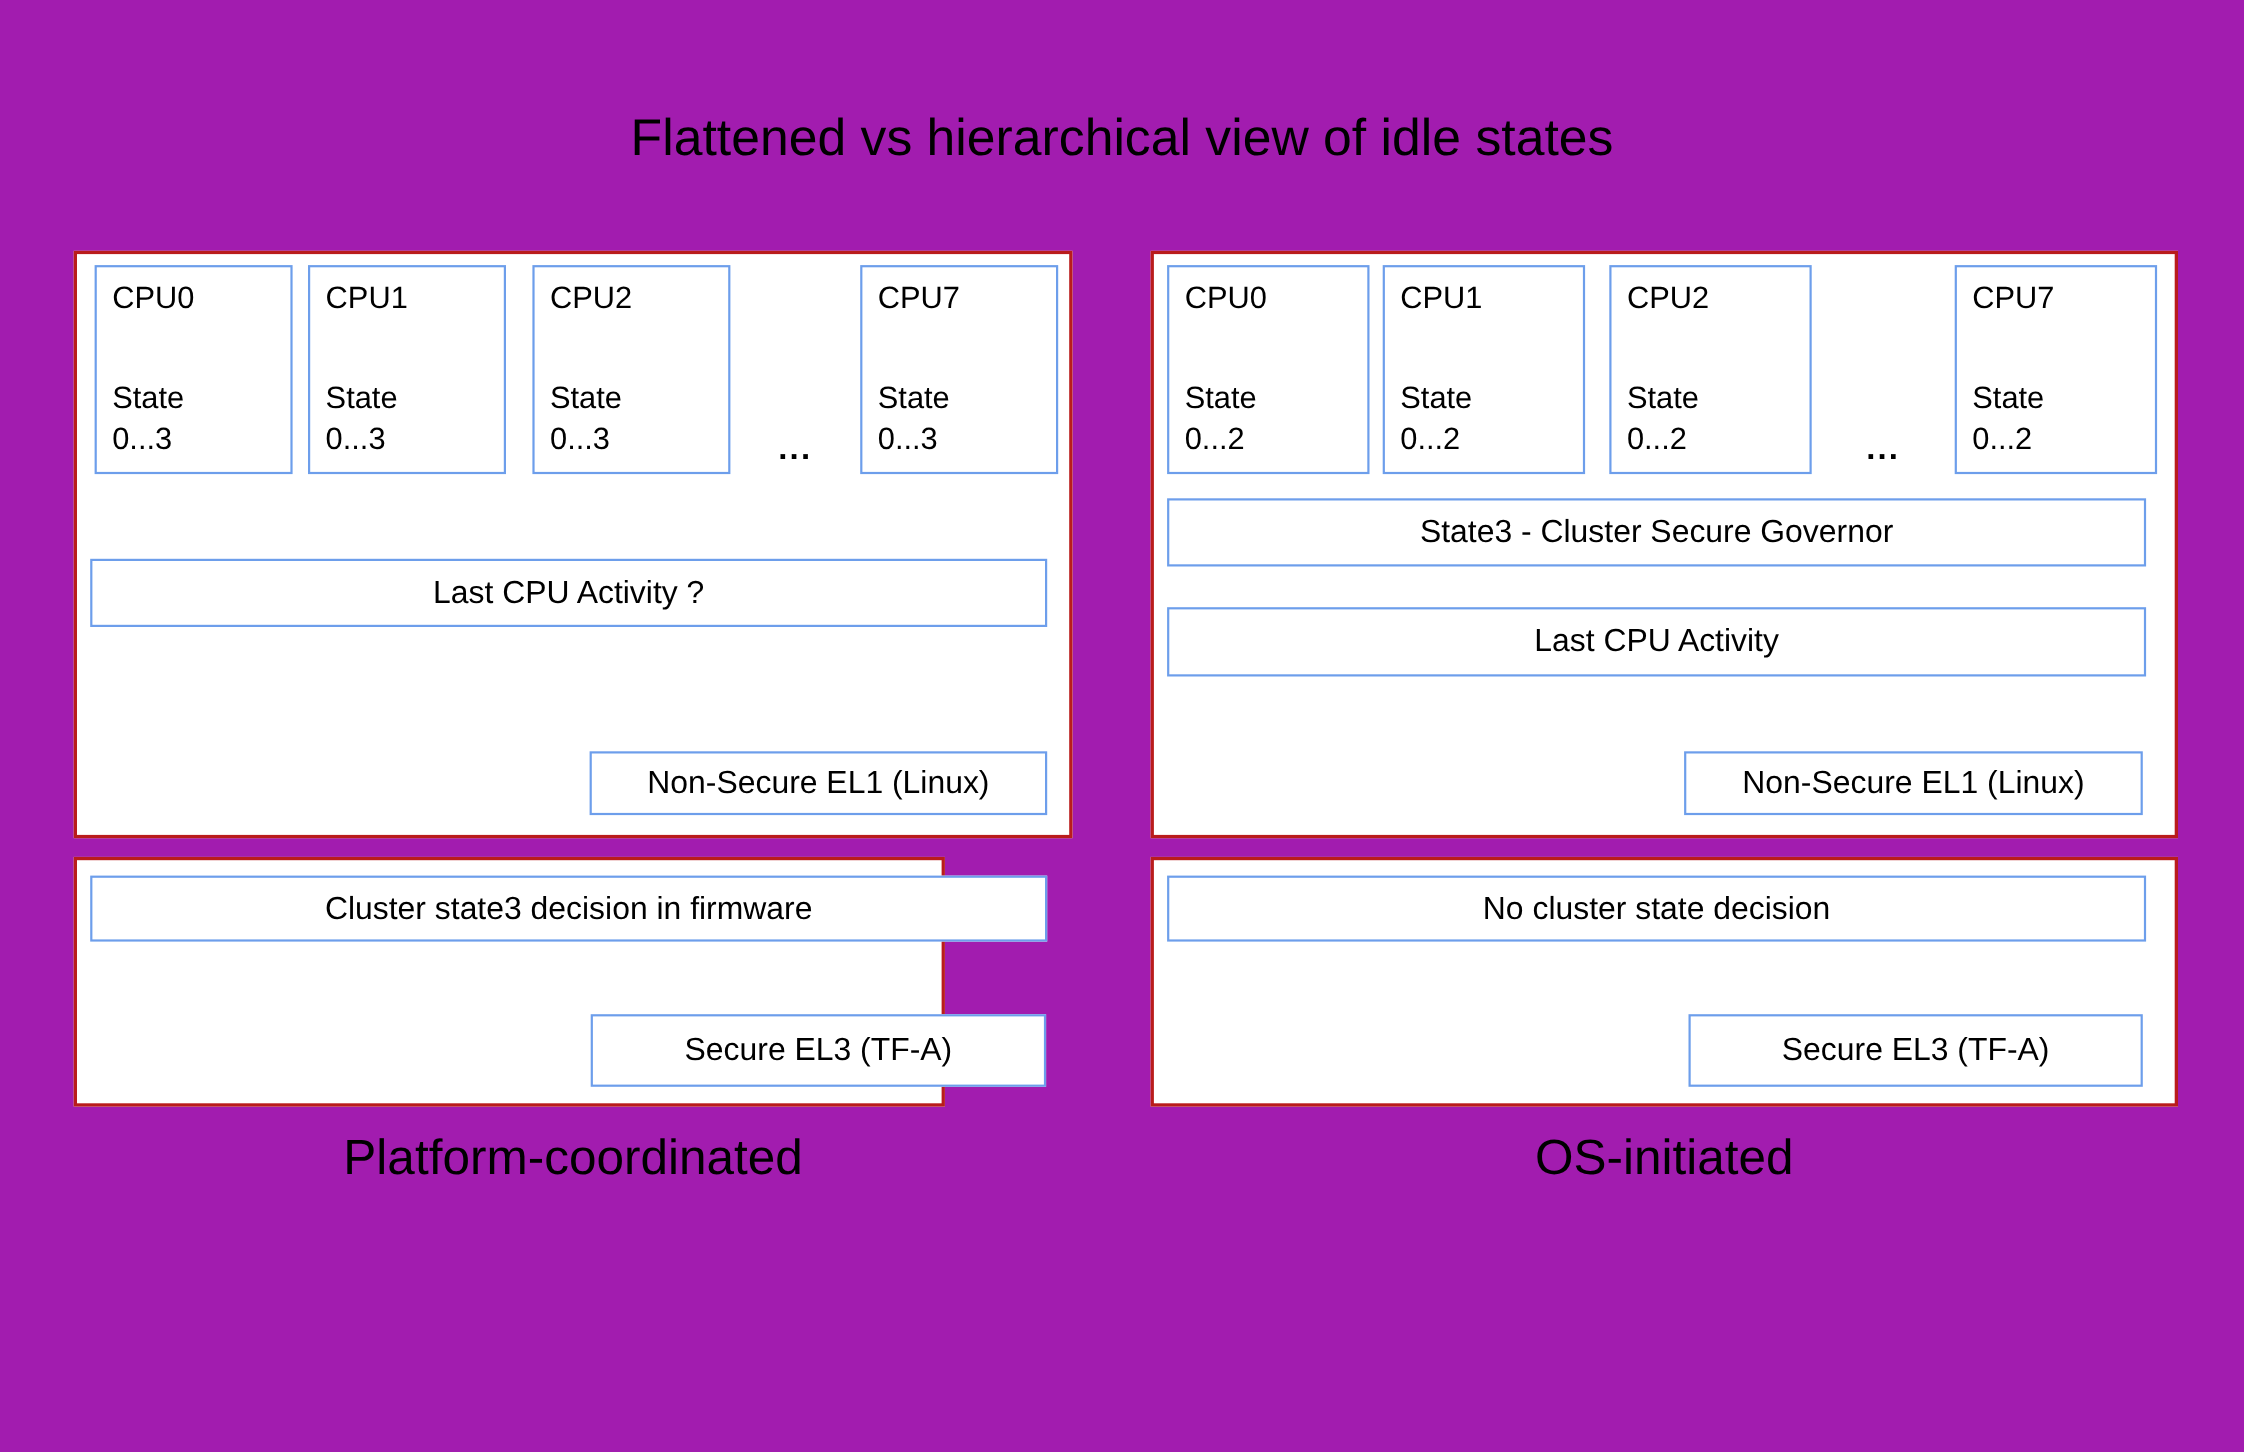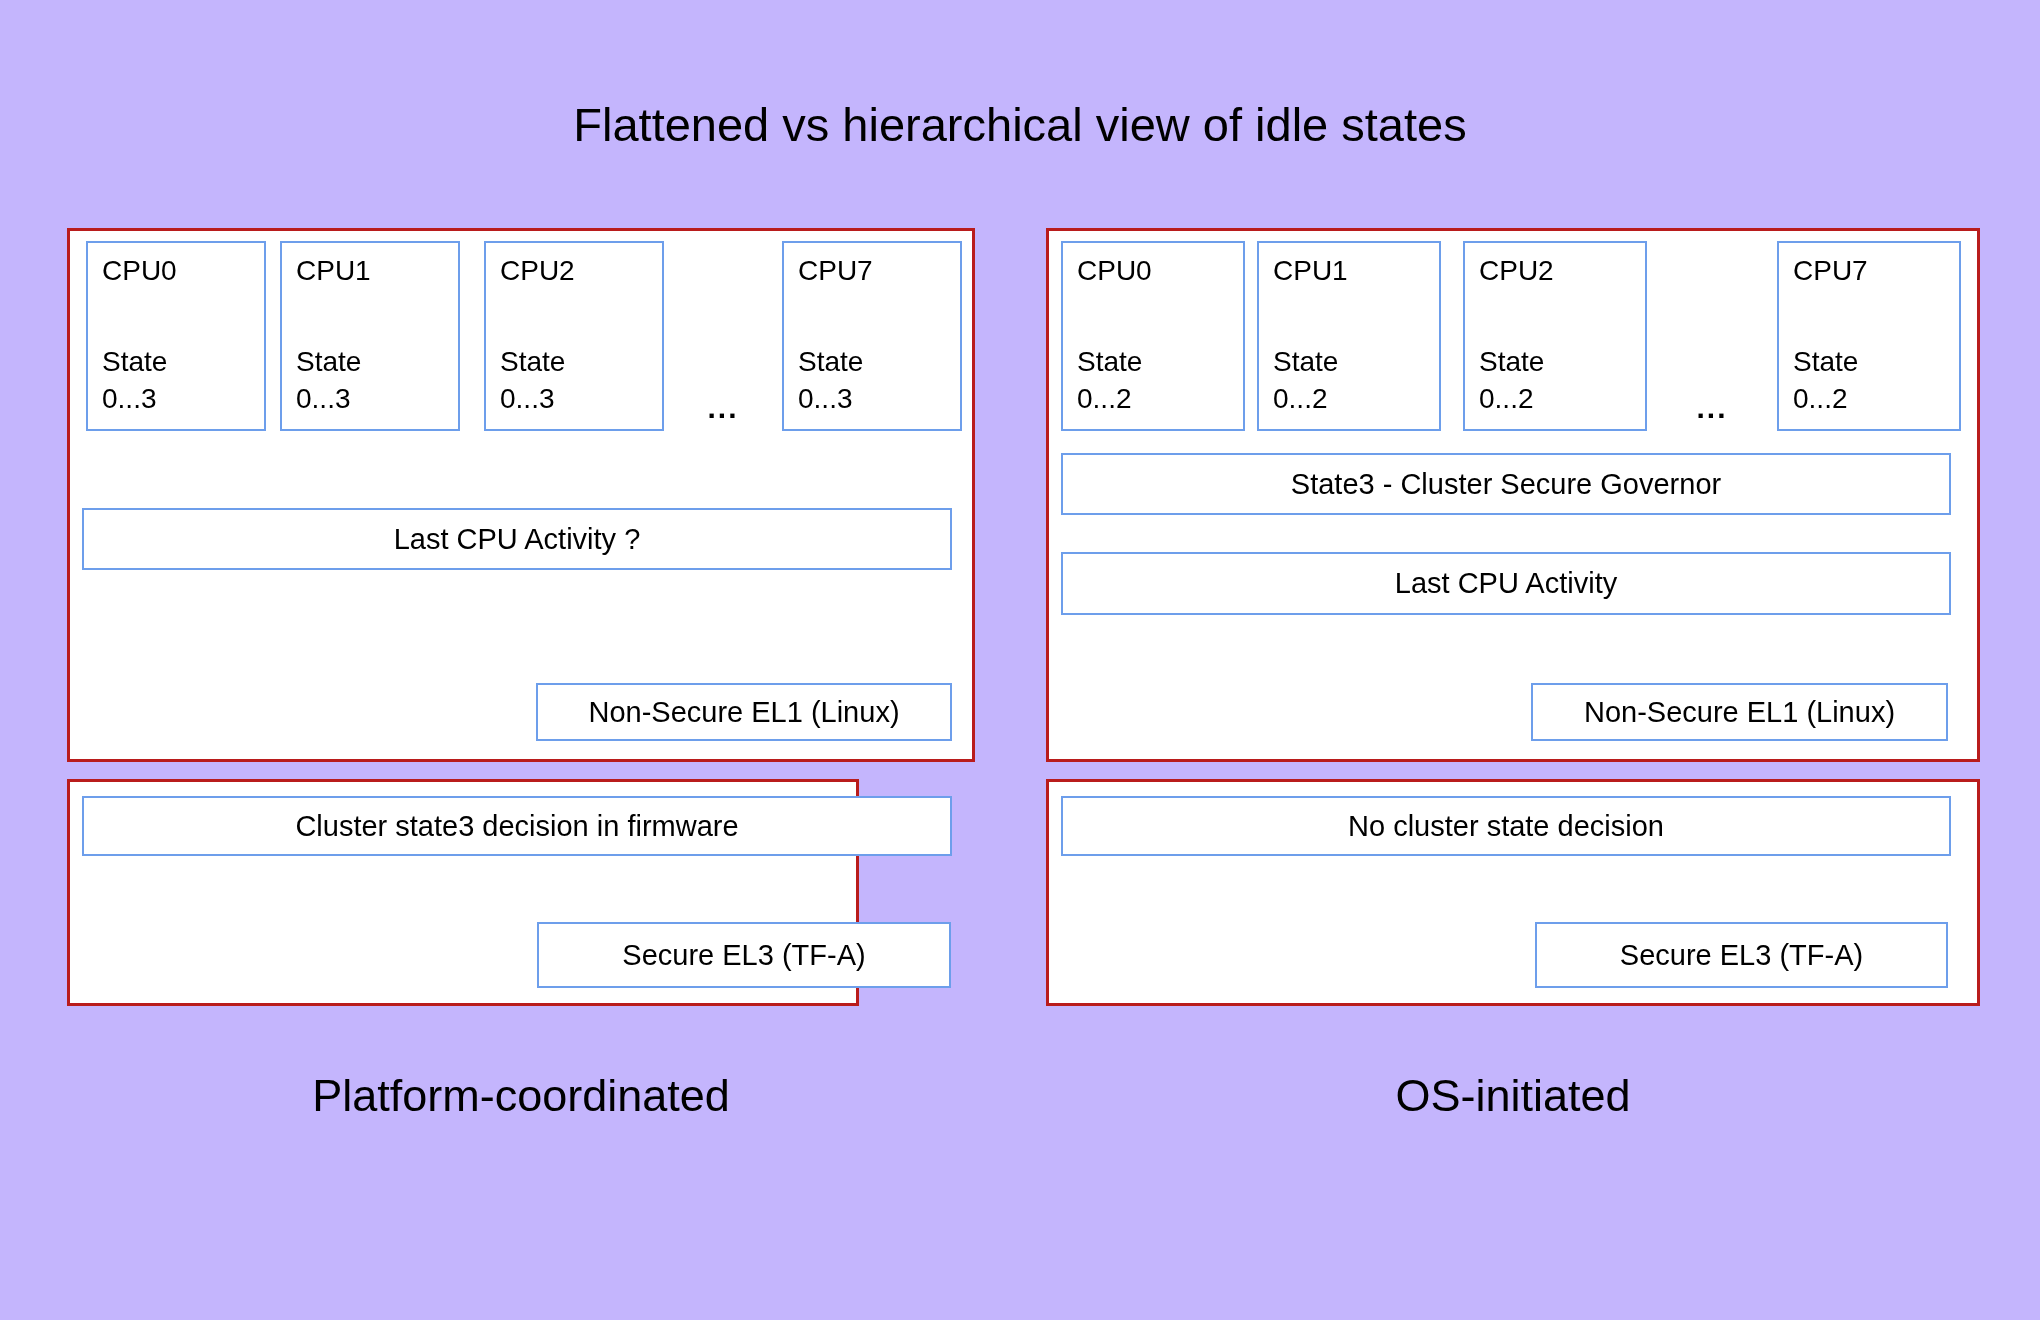--- a/index.html
+++ b/index.html
@@ -4,21 +4,21 @@
 <style>
   html, body {
     margin: 0;
     padding: 0;
     background: #ffffff;
   }
   .stage {
     position: relative;
     width: 2040px;
     height: 1320px;
-    background: #c4b5fd;
+    background: #a21caf;
     font-family: "Liberation Sans", "DejaVu Sans", sans-serif;
     color: #000000;
     overflow: hidden;
   }
   .title {
     position: absolute;
     left: 0;
     top: 98px;
     width: 100%;
     text-align: center;
@@ -104,21 +104,20 @@
   
   .r-decision { left: 12px;  top: 14px;  width: 890px; height: 60px; }
   .r-el3      { left: 486px; top: 140px; width: 413px; height: 66px; }
 
   .caption {
     position: absolute;
     top: 1026px;
     text-align: center;
     font-size: 45px;
     color: #000000;
-    margin-top: 44px;
   }
   .caption-left  { left: 67px;   width: 908px; }
   .caption-right { left: 1046px; width: 934px; }
 </style>
 </head>
 <body>
 
 <div class="stage">
 
   <div class="title">Flattened vs hierarchical view of idle states</div>

